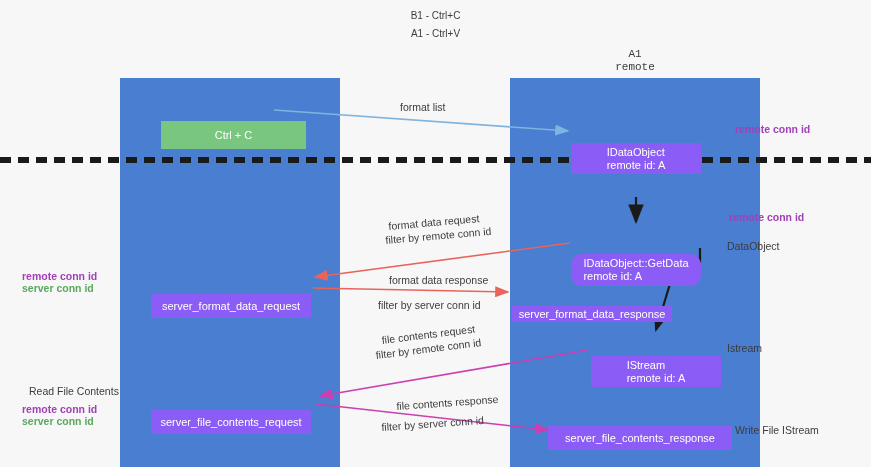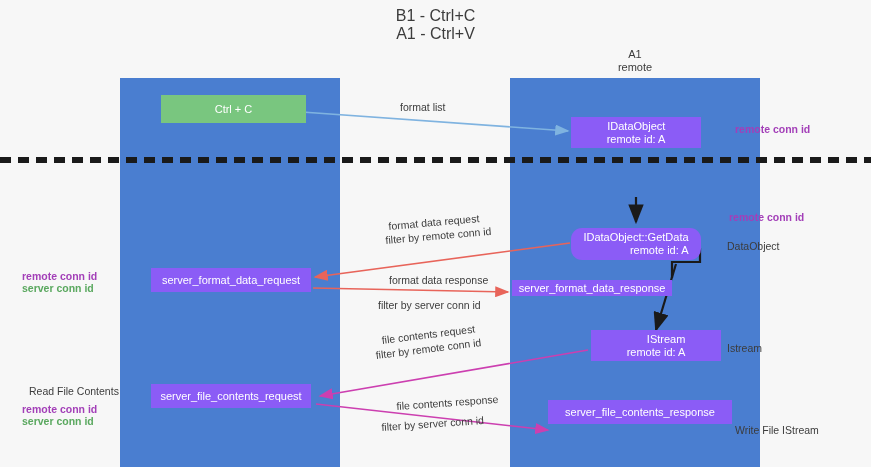--- a/index.html
+++ b/index.html
@@ -19,59 +19,60 @@
     position: absolute;
     inset: 0;
   }
 
   
   #title {
     position: absolute;
     left: 0; right: 0;
     top: 7px;
     text-align: center;
-    font-size: 16px;
+    font-size: 10px;
     line-height: 18px;
     color: #3c3c3c;
     white-space: pre;
   }
 
   
   .col-header {
     position: absolute;
     text-align: center;
     font-size: 11px;
     line-height: 13px;
     color: #3c3c3c;
     white-space: pre;
   }
   #hdr-b1 { left: 120px; width: 220px; top: 48px; }
-  #hdr-a1 { left: 510px; width: 250px; top: 48px; }
+  #hdr-a1 { left: 510px; width: 250px; top: 48px; font-family: Liberation Mono, monospace; }
 
   
   .lane {
     position: absolute;
     background: #4a7ed0;
   }
   #lane-left  { left: 120px;  top: 78px; width: 220px; height: 389px; }
   #lane-right { left: 510px;  top: 78px; width: 250px; height: 389px; }
 
   
   .node {
     position: absolute;
     box-sizing: border-box;
     display: flex;
     flex-direction: column;
     align-items: center;
     justify-content: center;
     color: #ffffff;
     font-size: 11px;
     line-height: 13px;
-    text-align: right;
-    white-space: pre;
+    text-align: left;
+    white-space: pre;
+    margin-top: 26px;
   }
   .node.green  { background: #79c67f; }
   .node.orange { background: #8b5cf6; }
 
   
   .lbl {
     position: absolute;
     font-size: 10.5px;
     line-height: 13px;
     white-space: pre;

